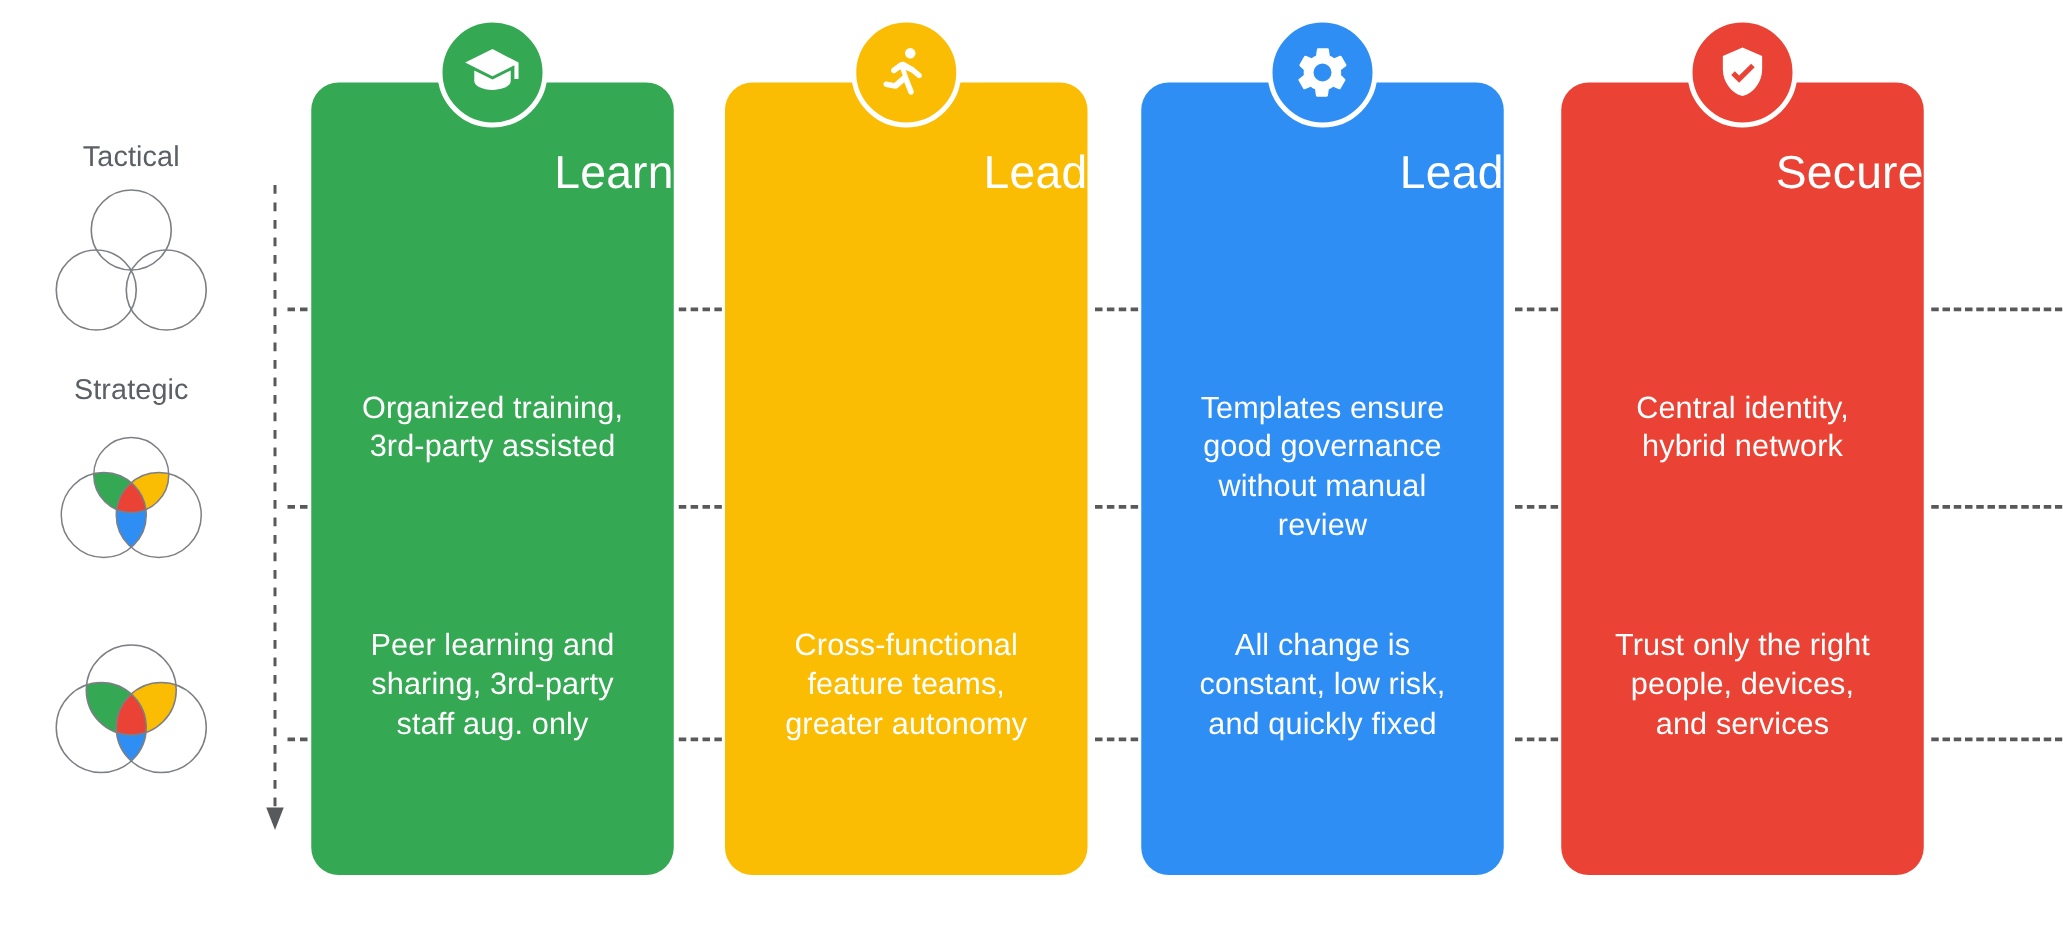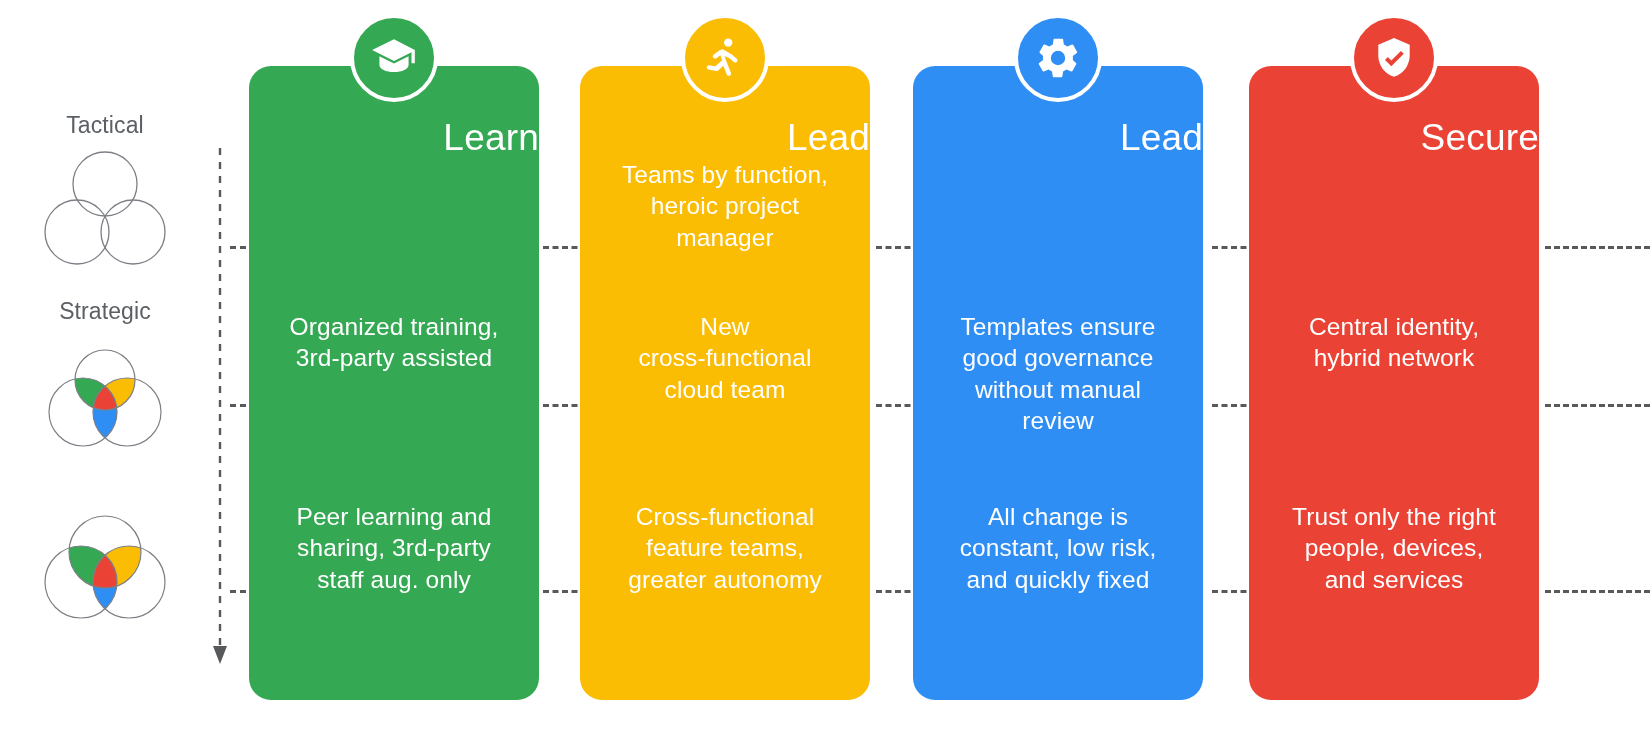--- a/index.html
+++ b/index.html
@@ -315,26 +315,20 @@
 
     <div class="pillar" id="pillar-1">
       <div class="pillar-badge">
         <svg width="48" height="48" viewBox="0 0 24 24" fill="#ffffff">
           <circle cx="13.6" cy="4.3" r="2.1"></circle>
           <path d="M9.3 8.1 6.4 10.2c-.5.36-.64 1.05-.3 1.57.35.52 1.05.66 1.57.3l2.0-1.4.9 2.5-3.4 3.0-3.0-.55c-.6-.11-1.18.3-1.28.9-.1.6.3 1.17.9 1.28l3.8.7c.36.07.73-.04 1.0-.28l2.6-2.3 1.7 4.3c.22.57.86.86 1.43.64.57-.22.86-.86.64-1.43l-2.2-5.6-1.0-2.8 2.3 1.0 2.4 2.0c.46.38 1.15.33 1.55-.12.4-.46.34-1.16-.12-1.56l-2.6-2.2c-.1-.09-.22-.16-.34-.21L11.4 7.9c-.7-.3-1.5-.2-2.1.2z"></path>
         </svg>
       </div>
       <div class="pillar-title">Lead</div>
       <div class="pillar-cells">
-        <div class="pillar-cell cell-0">
-            <span>Teams by function,<br>heroic project<br>manager</span>
-          </div>
-        <div class="pillar-cell cell-1">
-            <span>New<br>cross-functional<br>cloud team</span>
-          </div>
         <div class="pillar-cell cell-2">
             <span>Cross-functional<br>feature teams,<br>greater autonomy</span>
           </div>
       </div>
     </div>
 
     <div class="pillar" id="pillar-2">
       <div class="pillar-badge">
         <svg width="48" height="48" viewBox="0 0 24 24" fill="#ffffff">
           <path d="M19.4 13a7.6 7.6 0 0 0 .06-1 7.6 7.6 0 0 0-.07-1l2.0-1.55a.5.5 0 0 0 .12-.62l-1.9-3.3a.5.5 0 0 0-.6-.22l-2.36.95a7.2 7.2 0 0 0-1.73-1l-.36-2.5a.5.5 0 0 0-.5-.42h-3.8a.5.5 0 0 0-.5.42l-.36 2.5c-.62.26-1.2.6-1.73 1l-2.36-.95a.5.5 0 0 0-.6.22l-1.9 3.3a.5.5 0 0 0 .12.62L4.54 11a7.6 7.6 0 0 0 0 2l-2.0 1.55a.5.5 0 0 0-.12.62l1.9 3.3c.12.22.38.3.6.22l2.36-.95c.53.4 1.1.74 1.73 1l.36 2.5c.04.24.25.42.5.42h3.8c.25 0 .46-.18.5-.42l.36-2.5c.62-.26 1.2-.6 1.73-1l2.36.95c.22.08.48 0 .6-.22l1.9-3.3a.5.5 0 0 0-.12-.62L19.4 13zM12 15.6A3.6 3.6 0 1 1 12 8.4a3.6 3.6 0 0 1 0 7.2z"></path>

